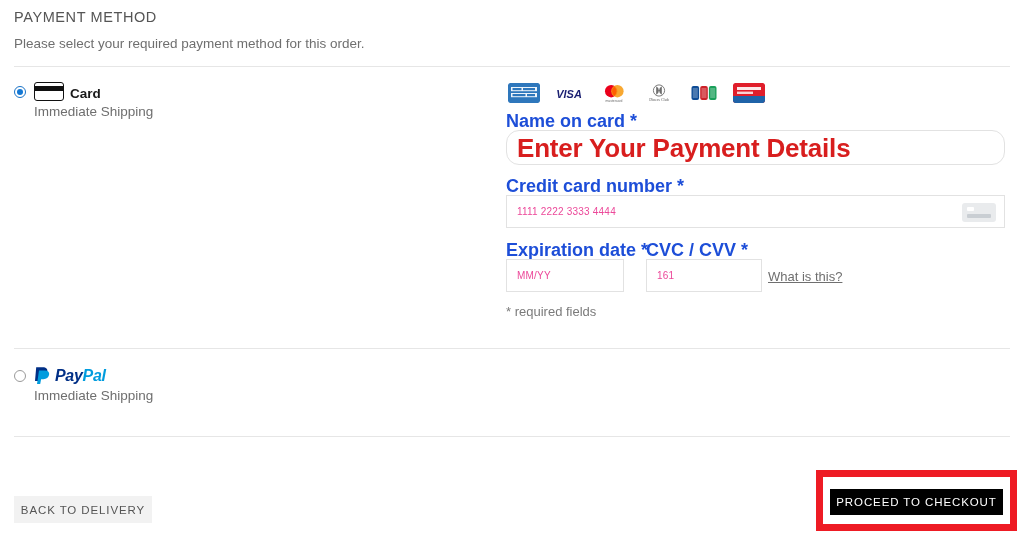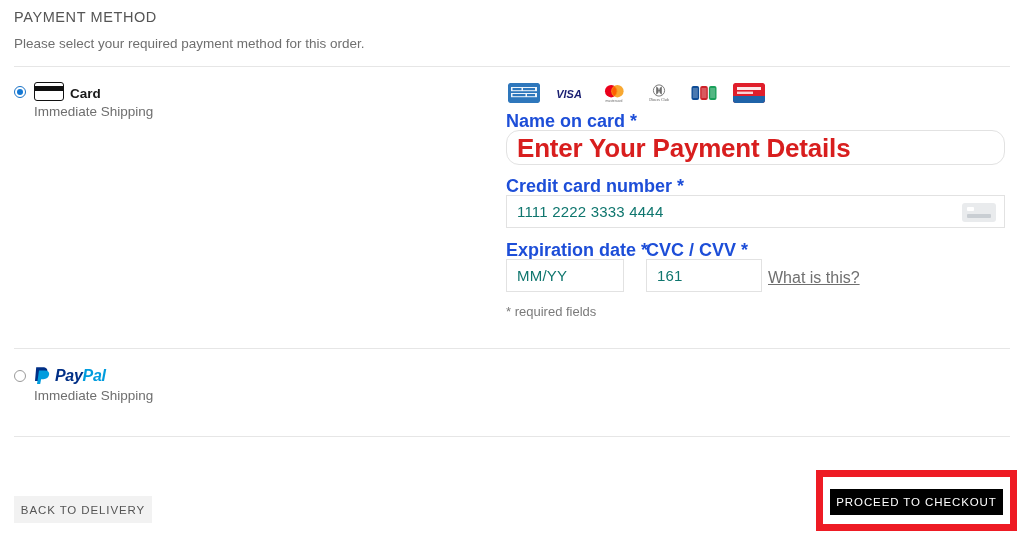--- a/index.html
+++ b/index.html
@@ -157,21 +157,21 @@
     box-sizing: border-box;
     border: 1px solid #e2e2e2;
     background: #ffffff;
     font-family: "Liberation Sans", sans-serif;
     font-size: 13.5px;
     color: #9b9b9b;
     padding: 0 10px;
     display: flex;
     align-items: center;
   }
-  .input-box .placeholder { color: #0f766e; font-size: 15px; letter-spacing: 0.2px; }
+  .input-box .placeholder { color: #ec4899; font-size: 10px; letter-spacing: 0.2px; }
 
   
   #name-on-card-input {
     left: 506px; top: 130px; width: 499px; height: 35px; border-radius: 13px;
   }
   #name-on-card-input .value {
     color: #d81e1e;
     font-weight: bold;
     font-size: 26px;
     letter-spacing: -0.2px;
@@ -201,21 +201,21 @@
   #label-expiration { left: 506px; top: 240px; }
   #expiration-input { left: 506px; top: 259px; width: 118px; height: 33px; }
 
   #label-cvc { left: 646px; top: 240px; }
   #cvc-input { left: 646px; top: 259px; width: 116px; height: 33px; }
 
   #what-is-this {
     position: absolute;
     left: 768px;
     top: 269px;
-    font-size: 16px;
+    font-size: 13px;
     color: #6f6f6f;
     text-decoration: underline;
     cursor: pointer;
     white-space: nowrap;
   }
 
   #required-note {
     position: absolute;
     left: 506px;
     top: 304px;

